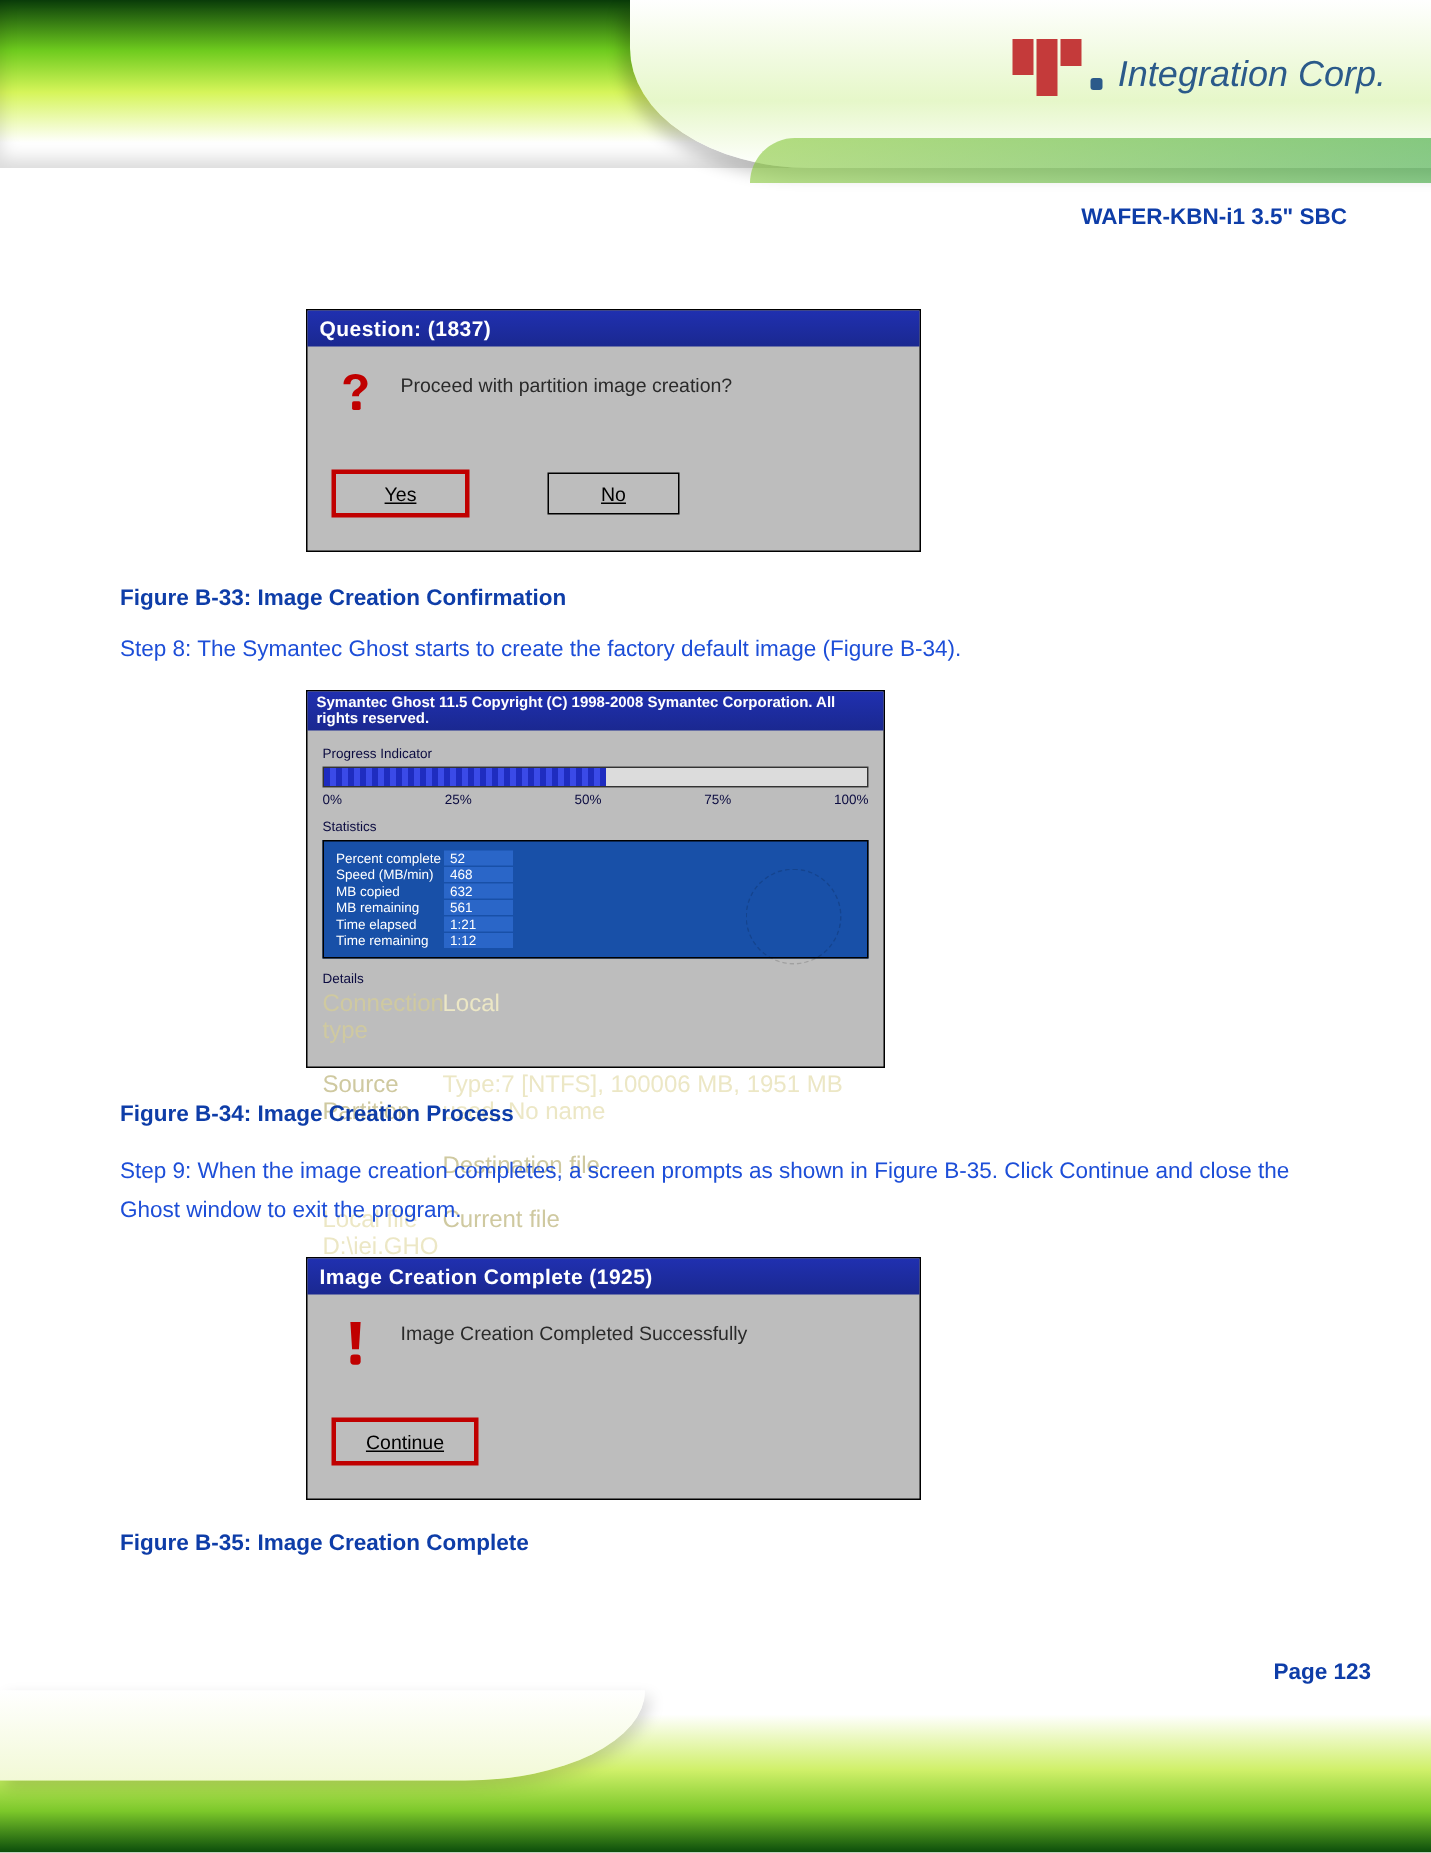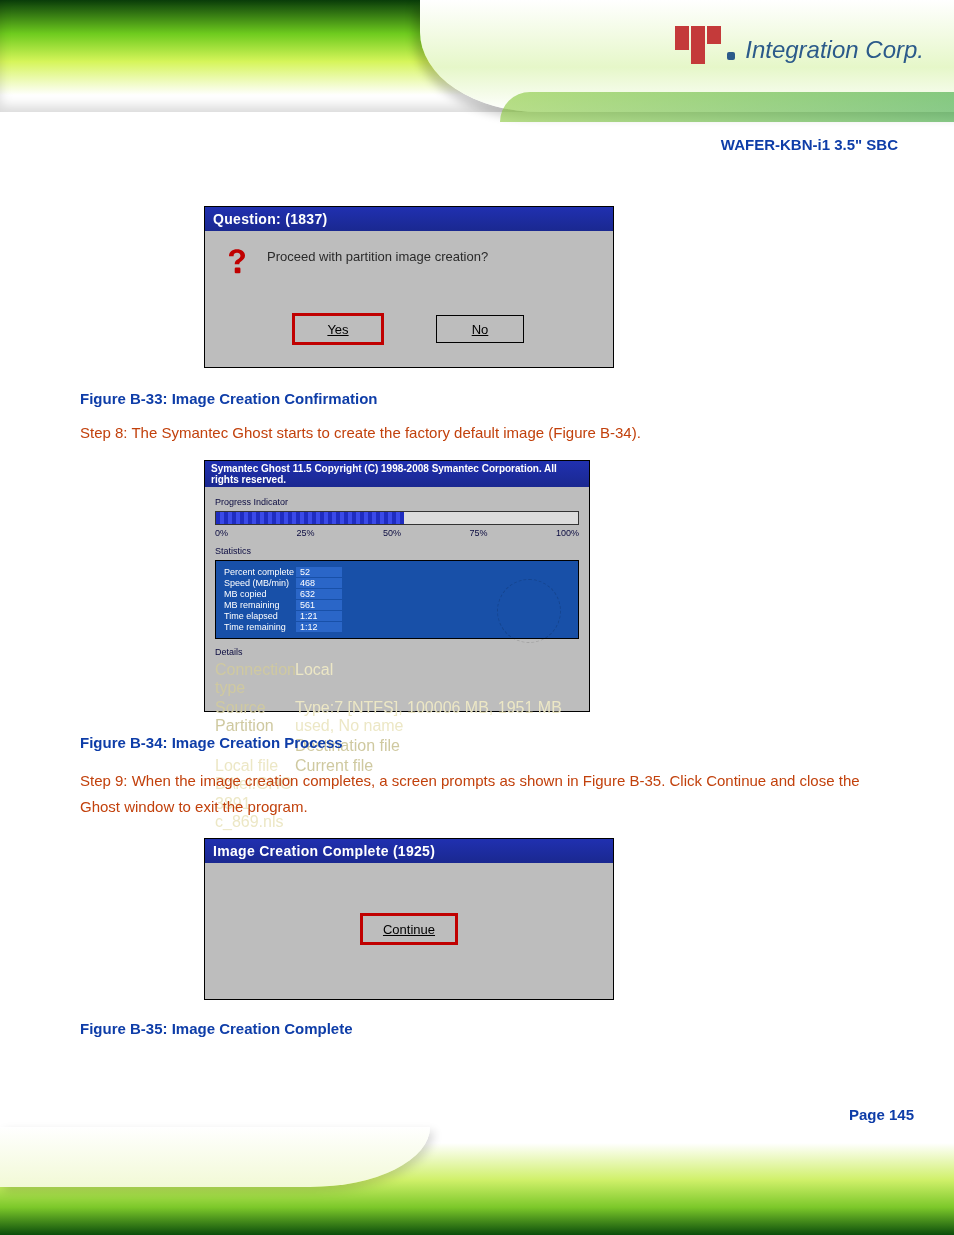--- a/index.html
+++ b/index.html
@@ -14,45 +14,45 @@
        box-shadow:-6px 6px 10px rgba(0,0,0,.2);}
   .hdr-stripe{position:absolute;left:500px;top:92px;width:460px;height:30px;
        background:linear-gradient(90deg,#88c83a,#3aa63a);border-top-left-radius:30px;opacity:.6;}
   .logo{position:absolute;right:30px;top:26px;display:flex;align-items:flex-end;gap:6px;}
   .logo .blocks{display:flex;gap:2px;}
   .logo .b{width:14px;background:#c43a3a;display:inline-block;}
   .b1{height:24px;} .b2{height:38px;} .b3{height:18px;}
   .logo-txt{font-weight:400;font-style:italic;font-size:24px;color:#2b5a8a;white-space:nowrap;}
   .logo-dot{width:8px;height:8px;background:#2b5a8a;display:inline-block;border-radius:2px;margin:0 4px 4px 0;}
   
-  .body-txt{position:absolute;left:56px;right:56px;font-size:15px;color:#c2410c;}
+  .body-txt{position:absolute;left:56px;right:56px;font-size:15px;color:#1d4ed8;}
   
   .dialog{background:#bdbdbd;border:1px solid #000;}
   .dlg-titlebar{background:linear-gradient(180deg,#2030b0,#1a2890);color:#fff;font-weight:700;
        font-size:14px;padding:4px 8px;letter-spacing:.3px;}
   .dlg-body{padding:16px 18px 18px 18px;}
   .dlg-icon-q,.dlg-icon-e{width:28px;height:32px;}
   .dlg-row{display:flex;gap:16px;align-items:flex-start;}
   .dlg-msg{font-size:13px;color:#2a2a2a;margin-top:2px;}
-  .btnrow{display:flex;justify-content:center;gap:54px;margin-top:36px;}
+  .btnrow{display:flex;gap:54px;margin-top:36px;}
   .gbtn{width:86px;height:26px;background:#bdbdbd;border:1px solid #000;font-size:13px;display:flex;align-items:center;justify-content:center;}
   .red-frame{outline:3px solid #c00000;outline-offset:-1px;}
   
   .ghost{background:#bdbdbd;border:1px solid #000;position:absolute;}
   .ghost-title{background:linear-gradient(180deg,#2030b0,#1a2890);color:#fff;font-size:10px;font-weight:700;padding:2px 6px;}
   .ghost-body{padding:6px 10px 10px 10px;}
   .grp-title{font-size:9px;color:#0b0b40;margin:4px 0 4px 0;}
   .pbar{height:12px;border:1px solid #333;background:#dcdcdc;position:relative;margin-bottom:3px;}
   .pbar-fill{height:100%;background:repeating-linear-gradient(90deg,#1e2cc0 0,#1e2cc0 4px,#3a4ae8 4px,#3a4ae8 8px);}
   .ticks{display:flex;justify-content:space-between;font-size:9px;color:#0b0b40;margin-bottom:8px;}
   .stats{background:#1850a8;color:#fff;border:1px solid #000;padding:6px 8px;font-size:9px;display:grid;
          grid-template-columns:72px 46px;row-gap:1px;}
   .stats .cell-v{background:#2a66c8;padding:0 4px;}
   .ghost-head{width:62px;height:62px;position:absolute;right:28px;top:92px;border:1px dashed rgba(0,0,0,.15);border-radius:50%;}
-  .det-row{display:grid;grid-template-columns:80px auto;row-gap:2px;color:#ece7c5;}
+  .det-row{display:grid;grid-template-columns:80px auto;row-gap:18px;color:#ece7c5;}
   .det-row .k{color:#cfc9a0;}
   .sym-footer{display:flex;align-items:center;justify-content:center;gap:6px;margin-top:10px;font-size:13px;color:#2a2a2a;}
   .sym-icon{width:18px;height:18px;border-radius:50%;background:conic-gradient(#000 0 50%,#fff 50% 100%);border:1px solid #000;}
   
   .fig-cap{font-size:15px;font-weight:700;color:#0e3da8;}
   
   .ftr{position:absolute;left:0;bottom:0;width:954px;height:92px;
        background:linear-gradient(180deg,#ffffff 0%,#d0f06a 40%,#7cc82a 70%,#0b4d0b 100%);}
   .ftr-swoop{position:absolute;left:0;bottom:48px;width:430px;height:60px;background:linear-gradient(180deg,#fff,#f2f9d6);
        border-bottom-right-radius:120px 60px;box-shadow:4px 4px 10px rgba(0,0,0,.15);}
@@ -153,29 +153,36 @@
     </div>
   </div>
 
   <div class="body-txt fig-cap" style="top:734px;left:80px;">Figure B-34: Image Creation Process</div>
 
   <div class="body-txt" style="top:768px;left:80px;right:80px;line-height:1.7;">Step 9:  When the image creation completes, a screen prompts as shown in Figure B-35. Click Continue and close the Ghost window to exit the program.</div>
 
   <div class="dialog" style="position:absolute;left:204px;top:838px;width:408px;height:160px;">
     <div class="dlg-titlebar">Image Creation Complete (1925)</div>
     <div class="dlg-body">
+      <div class="dlg-row">
+        <svg class="dlg-icon-e" viewBox="0 0 24 28">
+          <path fill="#c00000" d="M9 2h6l-1 16H10z"></path>
+          <rect fill="#c00000" x="9" y="21" width="6" height="6" rx="2"></rect>
+        </svg>
+        <div class="dlg-msg">Image Creation Completed Successfully</div>
+      </div>
       <div class="btnrow" style="gap:0;">
         <div class="gbtn red-frame" style="width:92px;">
             <span class="u">Continue</span>
           </div>
       </div>
     </div>
   </div>
 
   <div class="body-txt fig-cap" style="top:1020px;left:80px;">Figure B-35: Image Creation Complete</div>
 
-  <div class="page-num">Page 145</div>
+  <div class="page-num">Page 123</div>
 
   <div class="ftr">
     <div class="ftr-swoop"></div>
   </div>
 
 </div>
 
 </body></html>

